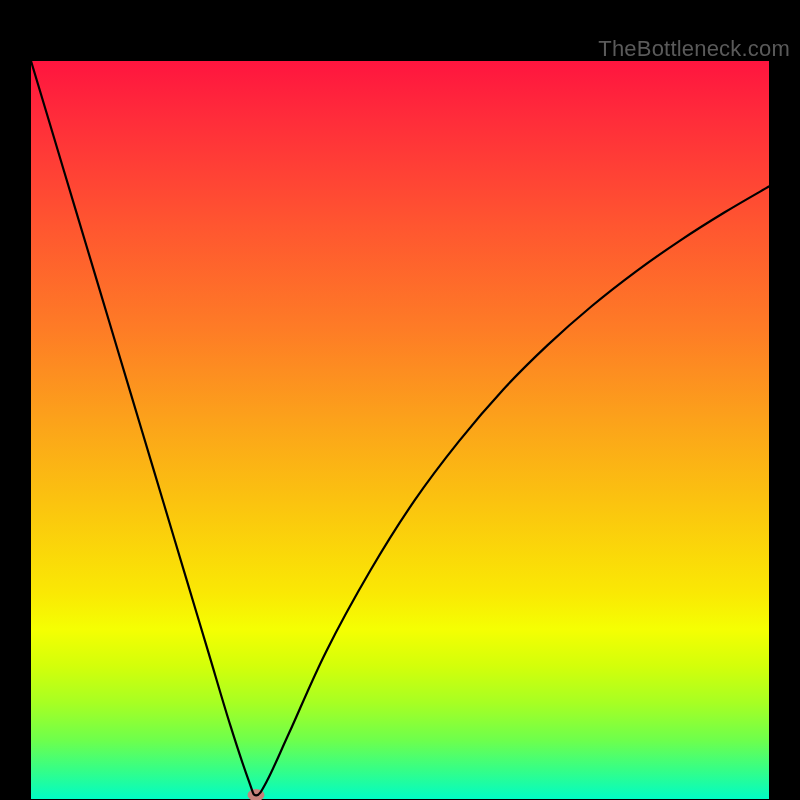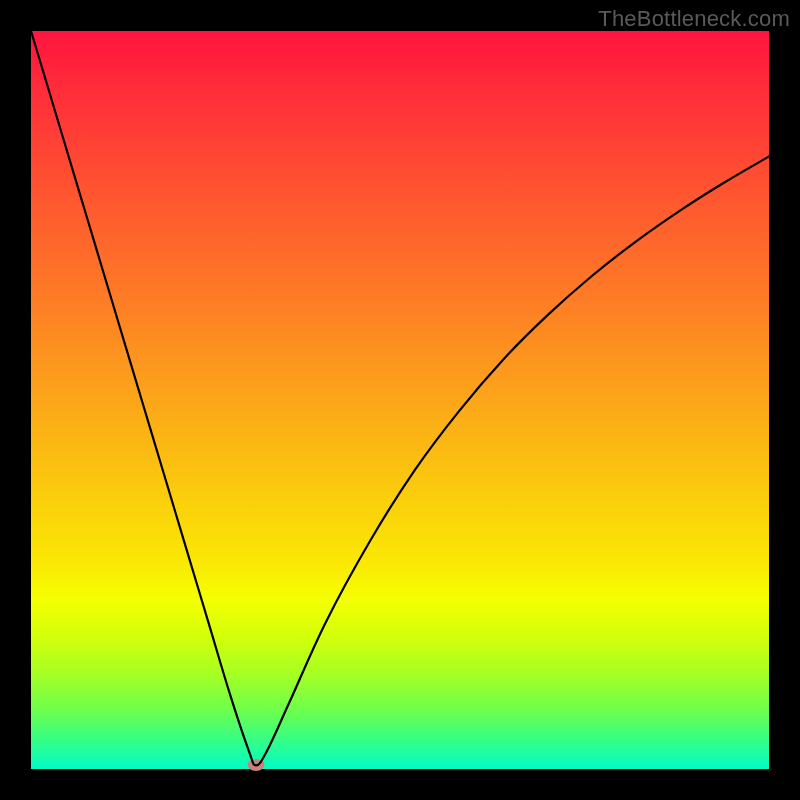--- a/index.html
+++ b/index.html
@@ -2,20 +2,21 @@
 <html><head>
 <meta charset="utf-8">
 <style>
   * { margin: 0; padding: 0; box-sizing: border-box; }
   html, body { width: 800px; height: 800px; overflow: hidden; background: #000; }
   .frame {
     position: relative;
     width: 800px;
     height: 695px;
     background: #000;
+    margin-top: 30px;
   }
   .watermark {
     position: absolute;
     top: 6px;
     right: 10px;
     color: #5a5a5a;
     font-family: Arial, Helvetica, sans-serif;
     font-size: 22px;
     letter-spacing: 0.2px;
     font-weight: 500;

